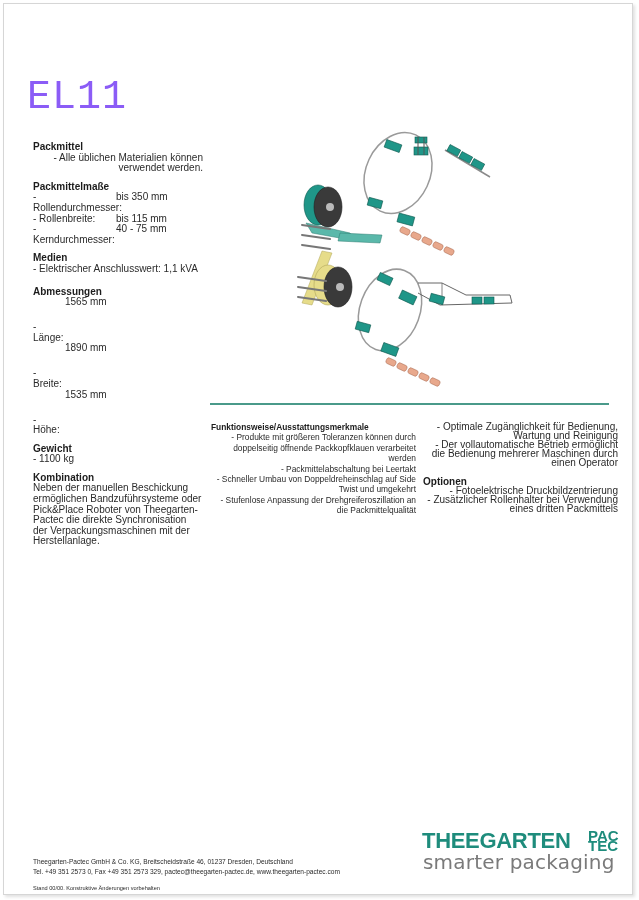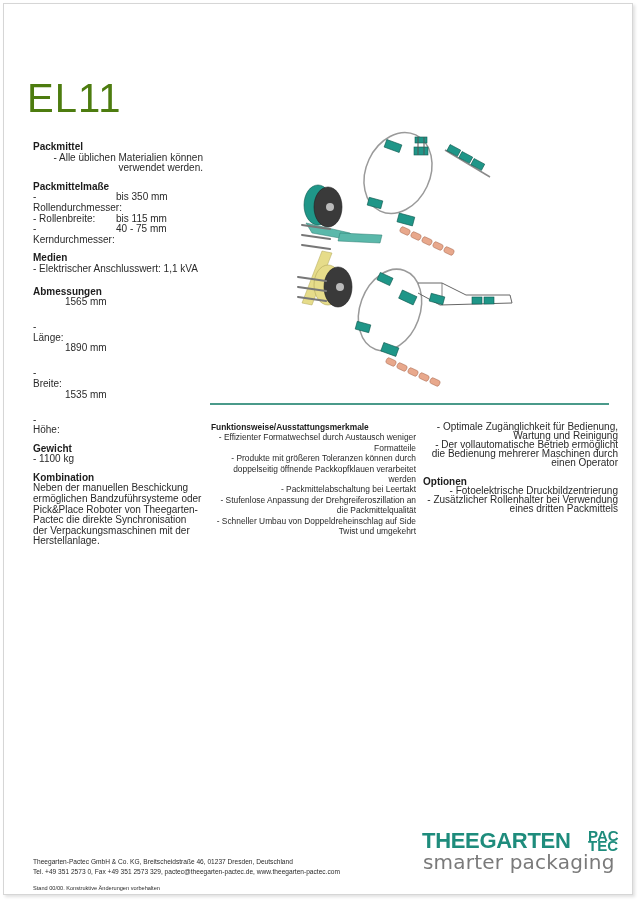--- a/index.html
+++ b/index.html
@@ -22,25 +22,25 @@
       width: 628px;
       height: 890px;
       border: 1px solid #d6d6d6;
       box-shadow: 2px 2px 3px rgba(0,0,0,0.12);
       background: #ffffff;
     }
     .title {
       position: absolute;
       left: 27px;
       top: 78px;
-      font-family: Liberation Sans, sans-serif;
+      font-family: Liberation Mono, monospace;
       font-size: 40px;
       font-weight: normal;
       letter-spacing: 1px;
-      color: #4d7c0f;
+      color: #8b5cf6;
       line-height: 1;
     }
     .left-col {
       position: absolute;
       left: 33px;
       top: 142px;
       width: 170px;
       font-size: 10px;
       line-height: 10.6px;
       color: #2a2a2a;
@@ -290,25 +290,24 @@
     <rect x="118" y="244" width="10" height="6" rx="2" transform="rotate(25 123 247)"></rect>
     <rect x="129" y="249" width="10" height="6" rx="2" transform="rotate(25 134 252)"></rect>
     <rect x="140" y="254" width="10" height="6" rx="2" transform="rotate(25 145 257)"></rect>
   </g>
 </svg>
 
 <div class="divider"></div>
 
 <div class="func-col">
   <div class="section-title">Funktionsweise/Ausstattungsmerkmale</div>
-  <span class="bullet">- Effizienter Formatwechsel durch Austausch weniger Formatteile</span>
   <span class="bullet">- Produkte mit größeren Toleranzen können durch doppelseitig öffnende Packkopfklauen verarbeitet werden</span>
   <span class="bullet">- Packmittelabschaltung bei Leertakt</span>
+  <span class="bullet">- Schneller Umbau von Doppeldreheinschlag auf Side Twist und umgekehrt</span>
   <span class="bullet">- Stufenlose Anpassung der Drehgreiferoszillation an die Packmittelqualität</span>
-  <span class="bullet">- Schneller Umbau von Doppeldreheinschlag auf Side Twist und umgekehrt</span>
 </div>
 
 <div class="right-col">
   <span class="bullet">- Optimale Zugänglichkeit für Bedienung, Wartung und Reinigung</span>
   <span class="bullet">- Der vollautomatische Betrieb ermöglicht die Bedienung mehrerer Maschinen durch einen Operator</span>
   <div style="height:10px"></div>
   <div class="section-title">Optionen</div>
   <span class="bullet">- Fotoelektrische Druckbildzentrierung</span>
   <span class="bullet">- Zusätzlicher Rollenhalter bei Verwendung eines dritten Packmittels</span>
 </div>

